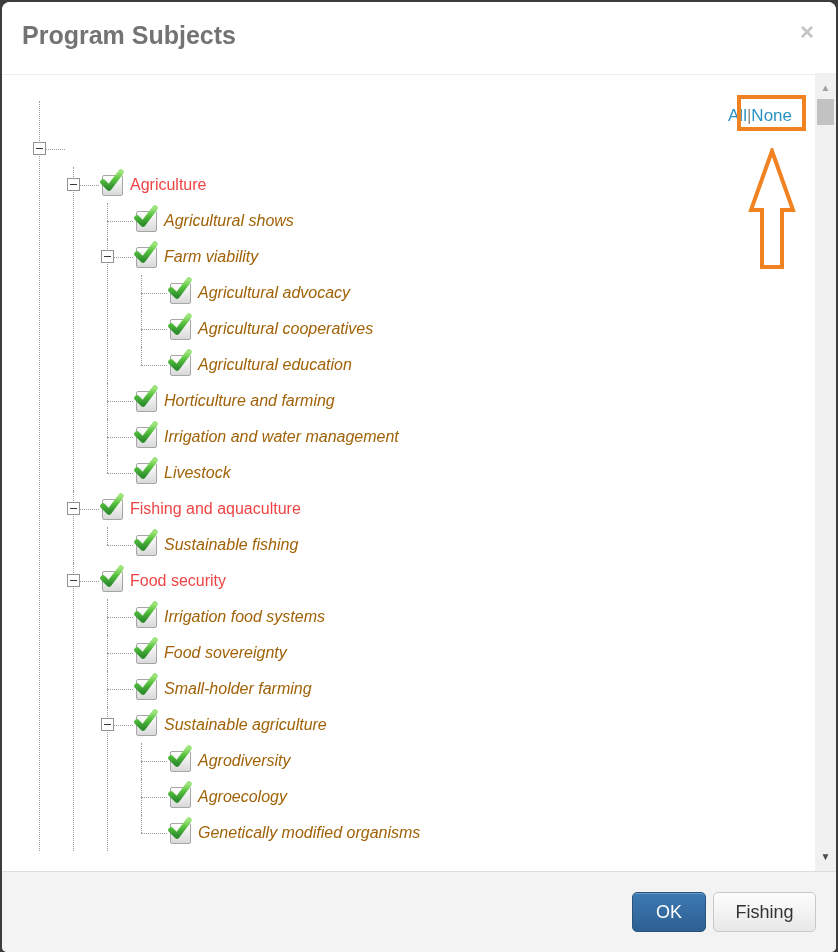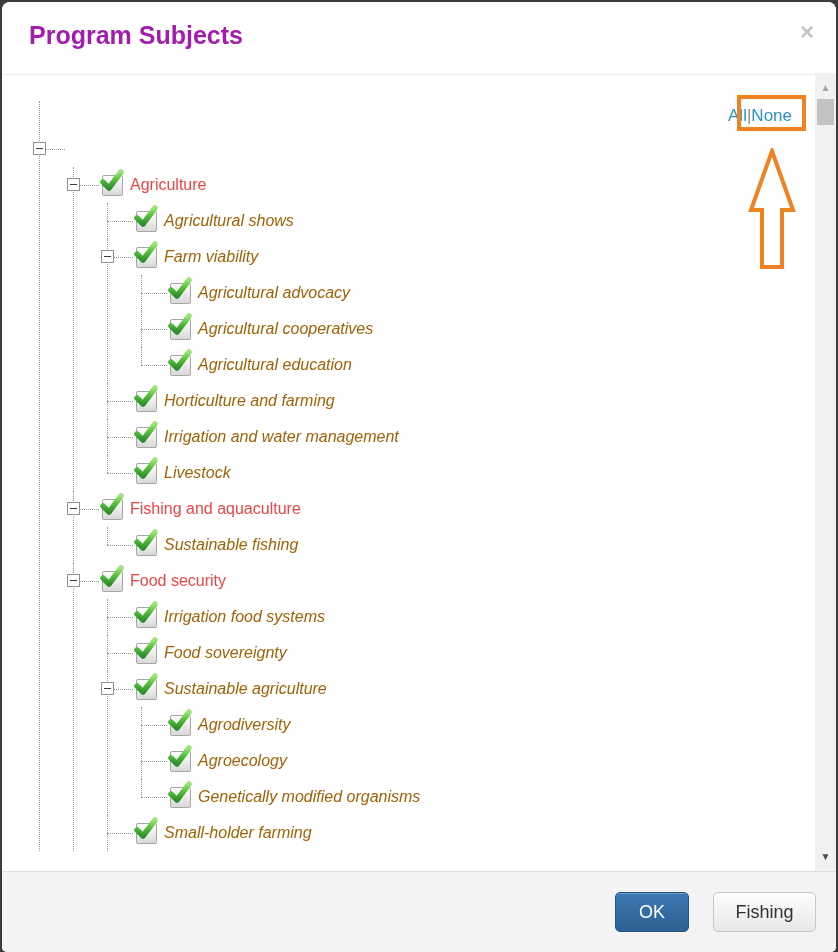--- a/index.html
+++ b/index.html
@@ -9,21 +9,21 @@
     font-family:"Liberation Sans", sans-serif;
     overflow:hidden;position:relative;
   }
   .modal{
     position:absolute;left:2px;right:2px;top:2px;bottom:0;
     background:#fff;border-radius:8px 8px 5px 5px;
   }
   
   .header{position:absolute;top:0;left:0;right:0;height:72px;
     border-bottom:1px solid #ececec;border-radius:8px 8px 0 0;background:#fff;}
-  .title{position:absolute;left:27px;top:19px;font-size:25px;font-weight:bold;color:#a21caf;}
+  .title{position:absolute;left:20px;top:19px;font-size:25px;font-weight:bold;color:#737373;}
   .close-x{position:absolute;right:22px;top:18px;font-size:24px;font-weight:bold;
     color:#c4c4c4;cursor:pointer;line-height:1;}
   
   .mbody{position:absolute;top:73px;left:0;right:0;bottom:81px;overflow:hidden;background:#fff;}
   .links-row{margin-top:26px;height:30px;display:flex;justify-content:flex-end;
     align-items:center;padding-right:44px;font-size:17px;}
   .links-row a{color:#2b93c4;cursor:pointer;text-decoration:none;}
   .links-row .sep{color:#8a8a8a;}
   
   .tree{margin-top:0;}
@@ -56,21 +56,21 @@
   
   .sb{position:absolute;top:71px;right:0;width:21px;bottom:81px;background:#f1f1f1;z-index:4;}
   .sb-up{position:absolute;top:10px;left:0;right:0;text-align:center;color:#a3a3a3;
     font-size:10px;line-height:10px;cursor:pointer;}
   .sb-thumb{position:absolute;top:26px;left:2px;right:2px;height:26px;background:#c2c2c2;cursor:pointer;}
   .sb-down{position:absolute;bottom:9px;left:0;right:0;text-align:center;color:#4d4d4d;
     font-size:10px;line-height:10px;cursor:pointer;}
   
   .footer{position:absolute;left:0;right:0;bottom:0;height:81px;background:#f3f3f3;
     border-top:1px solid #dddddd;border-radius:0 0 5px 5px;display:flex;
-    align-items:center;justify-content:flex-end;gap:24px;padding:0 20px;box-sizing:border-box;}
+    align-items:center;justify-content:flex-end;gap:7px;padding:0 20px;box-sizing:border-box;}
   .btn{font-family:"Liberation Sans", sans-serif;font-size:18px;border-radius:5px;
     height:40px;cursor:pointer;}
   .btn-ok{width:74px;color:#fff;background:linear-gradient(#3d7ab3,#2d5f92);
     border:1px solid #27547f;box-shadow:inset 0 1px 0 rgba(255,255,255,.25);}
   .btn-cancel{width:103px;color:#333;background:linear-gradient(#fdfdfd,#e8e8e8);
     border:1px solid #c8c8c8;}
 </style>
 </head>
 <body>
 
@@ -269,20 +269,31 @@
                       <span class="cb">
                         <svg width="26" height="24" viewBox="0 0 26 24">
                           <path d="M4 13 L10 19 L22 3" stroke="url(#gcheck)" stroke-width="5.5" fill="none" stroke-linecap="round" stroke-linejoin="round"></path>
                         </svg>
                       </span>
                       <span class="lbl it">Food sovereignty</span>
                     </div>
                   </li>
                   <li>
                     <div class="row">
+                      <span class="conn"></span>
+                      <span class="cb">
+                        <svg width="26" height="24" viewBox="0 0 26 24">
+                          <path d="M4 13 L10 19 L22 3" stroke="url(#gcheck)" stroke-width="5.5" fill="none" stroke-linecap="round" stroke-linejoin="round"></path>
+                        </svg>
+                      </span>
+                      <span class="lbl it">Small-holder farming</span>
+                    </div>
+                  </li>
+                  <li>
+                    <div class="row">
                       <span class="conn">
                         <span class="exp"></span>
                       </span>
                       <span class="cb">
                         <svg width="26" height="24" viewBox="0 0 26 24">
                           <path d="M4 13 L10 19 L22 3" stroke="url(#gcheck)" stroke-width="5.5" fill="none" stroke-linecap="round" stroke-linejoin="round"></path>
                         </svg>
                       </span>
                       <span class="lbl it">Sustainable agriculture</span>
                     </div>
@@ -314,31 +325,20 @@
                           <span class="conn"></span>
                           <span class="cb">
                             <svg width="26" height="24" viewBox="0 0 26 24">
                               <path d="M4 13 L10 19 L22 3" stroke="url(#gcheck)" stroke-width="5.5" fill="none" stroke-linecap="round" stroke-linejoin="round"></path>
                             </svg>
                           </span>
                           <span class="lbl it">Genetically modified organisms</span>
                         </div>
                       </li>
                     </ul>
-                  </li>
-                  <li>
-                    <div class="row">
-                      <span class="conn"></span>
-                      <span class="cb">
-                        <svg width="26" height="24" viewBox="0 0 26 24">
-                          <path d="M4 13 L10 19 L22 3" stroke="url(#gcheck)" stroke-width="5.5" fill="none" stroke-linecap="round" stroke-linejoin="round"></path>
-                        </svg>
-                      </span>
-                      <span class="lbl it">Small-holder farming</span>
-                    </div>
                   </li>
                 </ul>
               </li>
             </ul>
           </li>
         </ul>
       </div>
   </div>
 
   <div class="hl-box" style="border-color: rgb(240, 130, 33);"></div>

